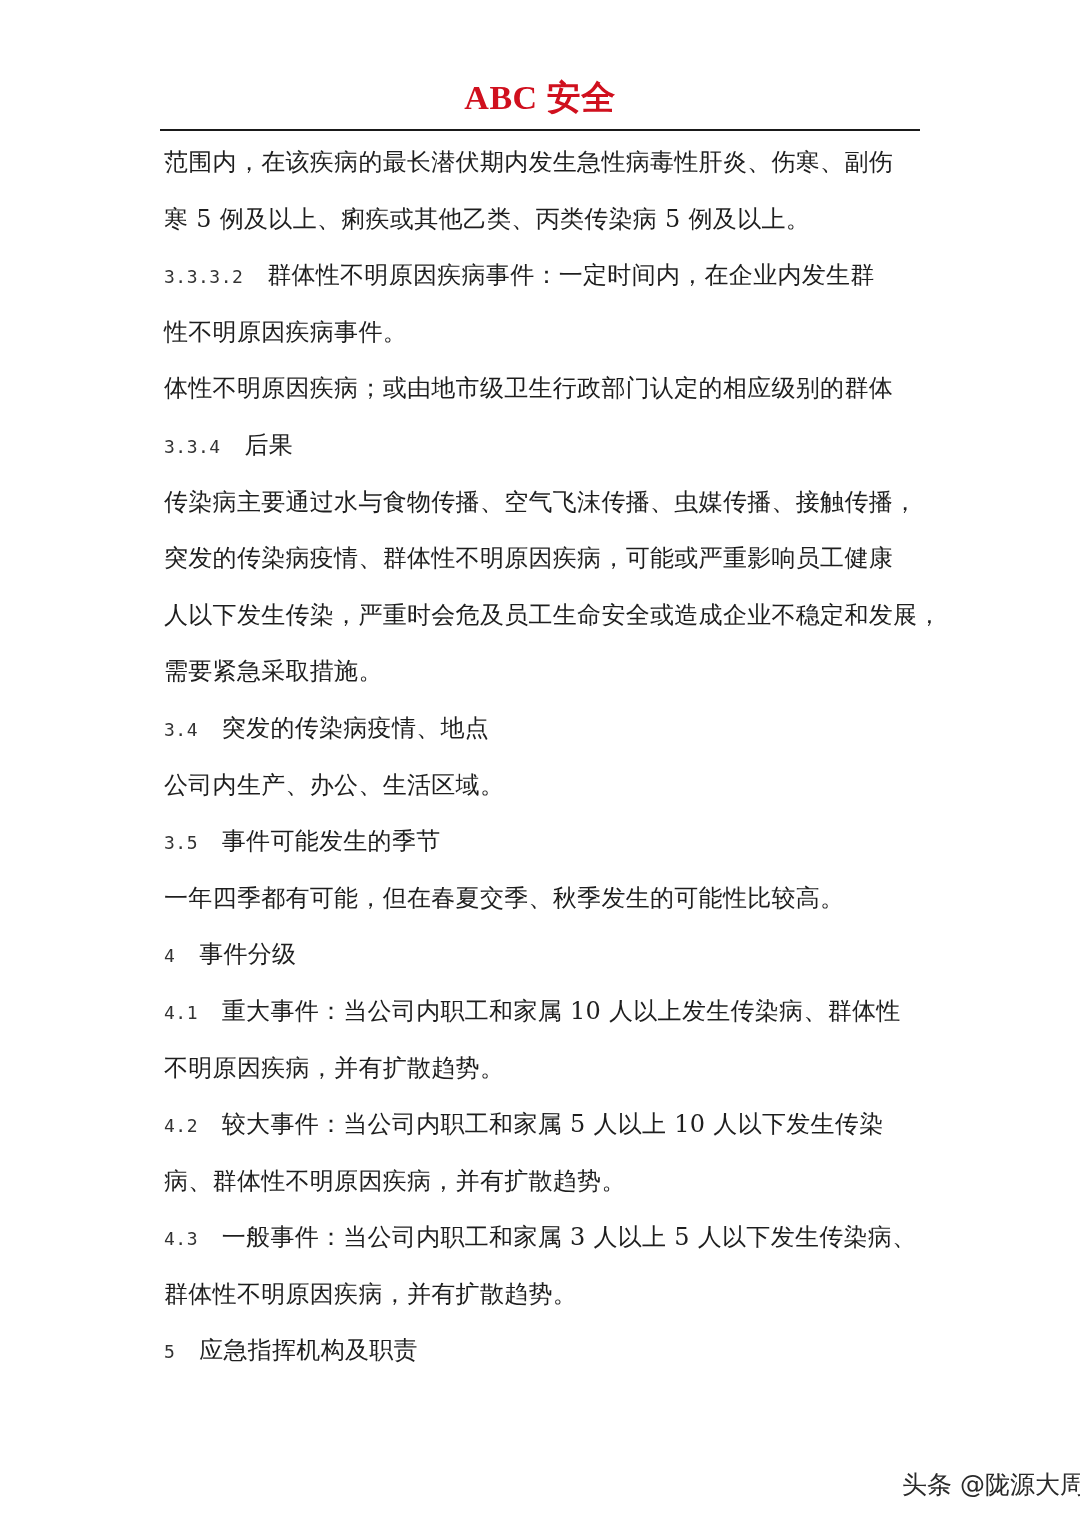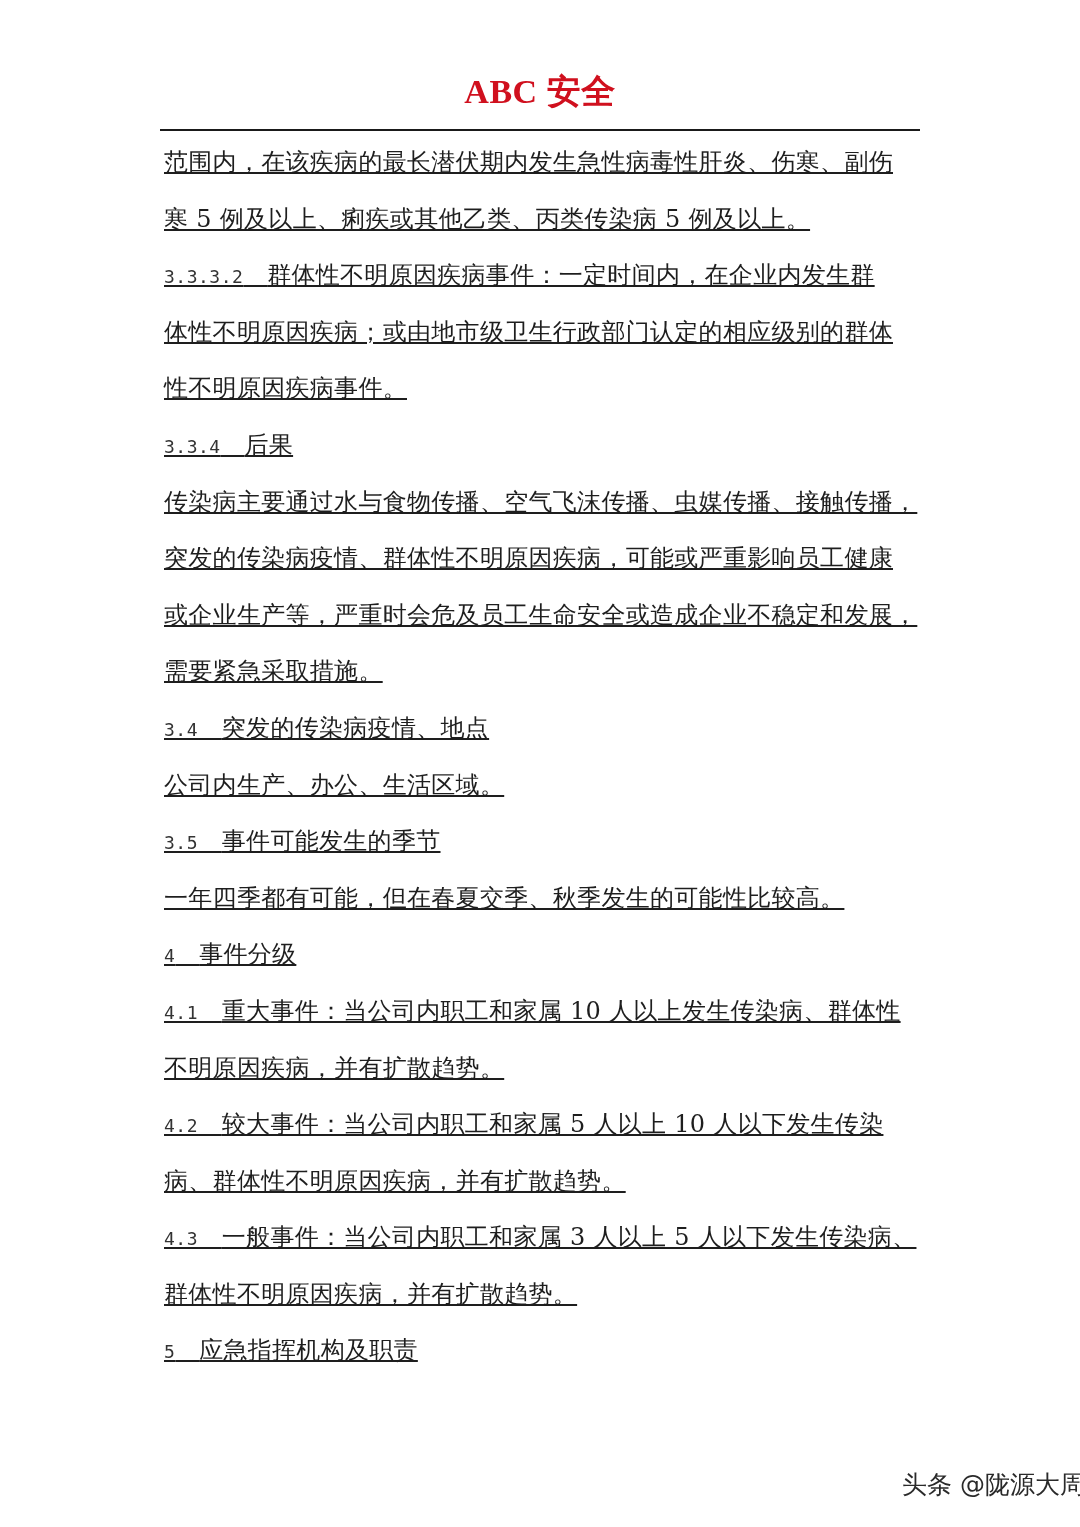--- a/index.html
+++ b/index.html
@@ -12,21 +12,21 @@
       height: 1527px;
       position: relative;
       overflow: hidden;
       font-family: "DejaVu Serif", "Liberation Serif", serif;
       color: #1a1a1a;
     }
     .header-title {
       position: absolute;
       left: 0;
       width: 1080px;
-      top: 72px;
+      top: 78px;
       text-align: center;
       font-family: "Liberation Serif", "DejaVu Serif", serif;
       font-weight: bold;
       font-size: 34px;
       line-height: 40px;
       color: #d0101e;
       letter-spacing: 0.5px;
     }
     .header-rule {
       position: absolute;
@@ -42,21 +42,20 @@
       top: 134px;
       width: 770px;
     }
     .line {
       height: 56.6px;
       line-height: 56.6px;
       font-size: 24px;
       white-space: nowrap;
       color: #1e1e1e;
       letter-spacing: 0.3px;
-      text-decoration: underline;
     }
     .num {
       font-family: "DejaVu Sans Mono", "Liberation Mono", monospace;
       font-size: 18px;
       color: #333333;
       letter-spacing: 0.5px;
     }
     .watermark {
       position: absolute;
       left: 902px;
@@ -71,26 +70,26 @@
 </head>
 <body>
 
 <div class="header-title">ABC 安全</div>
 <div class="header-rule"></div>
 
 <div class="content">
   <div class="line"><span class="num"></span><span>范围内，在该疾病的最长潜伏期内发生急性病毒性肝炎、伤寒、副伤</span></div>
   <div class="line"><span class="num"></span><span>寒 5 例及以上、痢疾或其他乙类、丙类传染病 5 例及以上。</span></div>
   <div class="line"><span class="num">3.3.3.2</span>&nbsp;&nbsp;&nbsp;<span>群体性不明原因疾病事件：一定时间内，在企业内发生群</span></div>
+  <div class="line"><span class="num"></span><span>性不明原因疾病事件。</span></div>
   <div class="line"><span class="num"></span><span>体性不明原因疾病；或由地市级卫生行政部门认定的相应级别的群体</span></div>
-  <div class="line"><span class="num"></span><span>性不明原因疾病事件。</span></div>
   <div class="line"><span class="num">3.3.4</span>&nbsp;&nbsp;&nbsp;<span>后果</span></div>
   <div class="line"><span class="num"></span><span>传染病主要通过水与食物传播、空气飞沫传播、虫媒传播、接触传播，</span></div>
   <div class="line"><span class="num"></span><span>突发的传染病疫情、群体性不明原因疾病，可能或严重影响员工健康</span></div>
-  <div class="line"><span class="num"></span><span>或企业生产等，严重时会危及员工生命安全或造成企业不稳定和发展，</span></div>
+  <div class="line"><span class="num"></span><span>人以下发生传染，严重时会危及员工生命安全或造成企业不稳定和发展，</span></div>
   <div class="line"><span class="num"></span><span>需要紧急采取措施。</span></div>
   <div class="line"><span class="num">3.4</span>&nbsp;&nbsp;&nbsp;<span>突发的传染病疫情、地点</span></div>
   <div class="line"><span class="num"></span><span>公司内生产、办公、生活区域。</span></div>
   <div class="line"><span class="num">3.5</span>&nbsp;&nbsp;&nbsp;<span>事件可能发生的季节</span></div>
   <div class="line"><span class="num"></span><span>一年四季都有可能，但在春夏交季、秋季发生的可能性比较高。</span></div>
   <div class="line"><span class="num">4</span>&nbsp;&nbsp;&nbsp;<span>事件分级</span></div>
   <div class="line"><span class="num">4.1</span>&nbsp;&nbsp;&nbsp;<span>重大事件：当公司内职工和家属 10 人以上发生传染病、群体性</span></div>
   <div class="line"><span class="num"></span><span>不明原因疾病，并有扩散趋势。</span></div>
   <div class="line"><span class="num">4.2</span>&nbsp;&nbsp;&nbsp;<span>较大事件：当公司内职工和家属 5 人以上 10 人以下发生传染</span></div>
   <div class="line"><span class="num"></span><span>病、群体性不明原因疾病，并有扩散趋势。</span></div>

